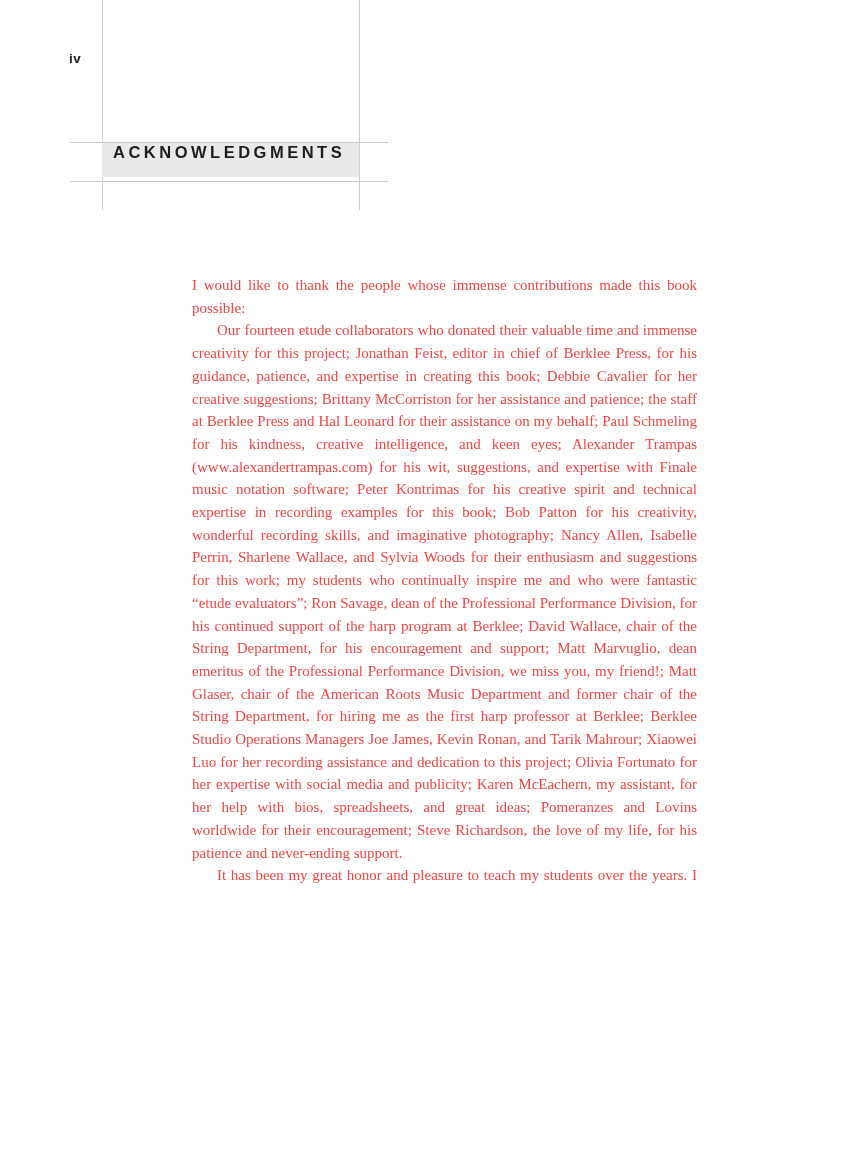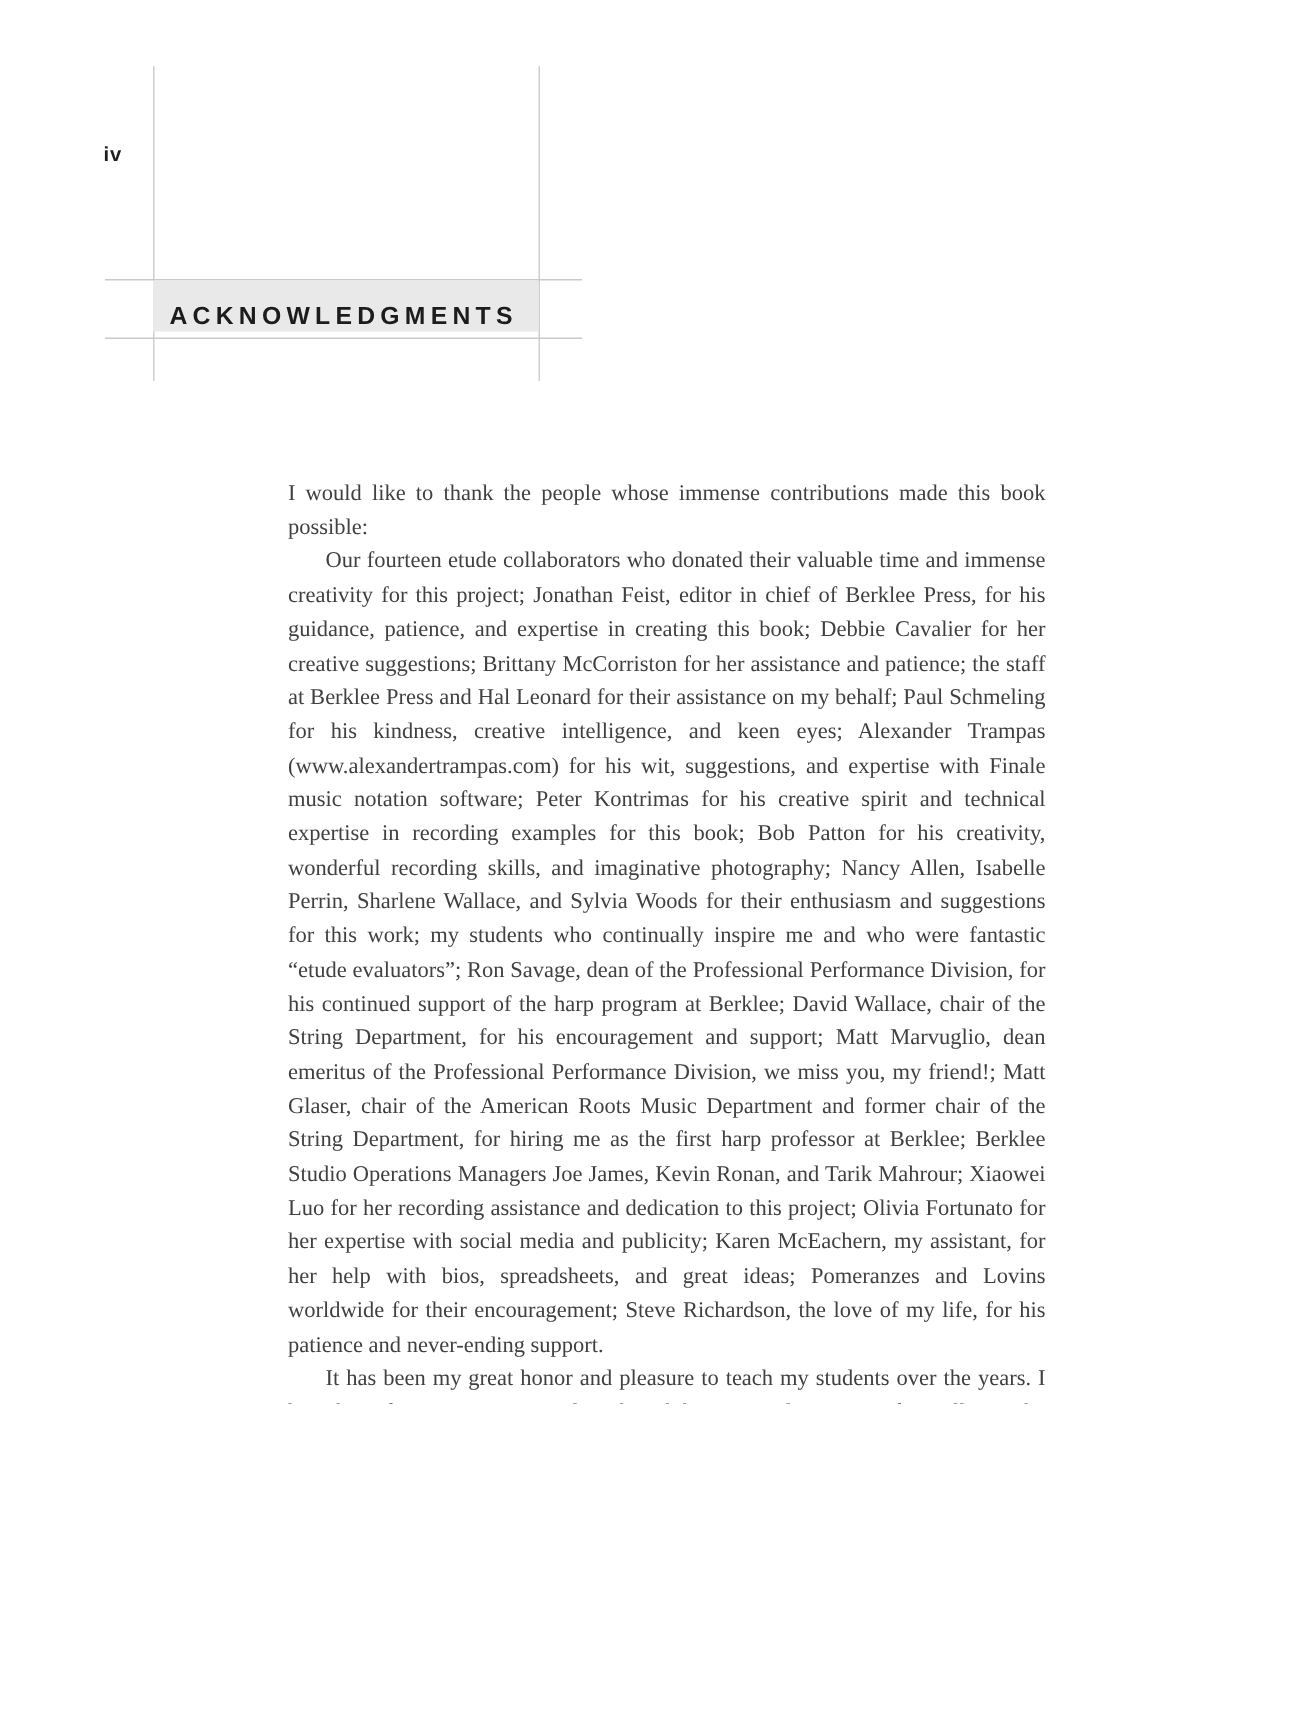--- a/index.html
+++ b/index.html
@@ -6,21 +6,20 @@
     margin: 0;
     padding: 0;
     background: #ffffff;
   }
   .page {
     position: relative;
     width: 864px;
     height: 892px;
     background: #ffffff;
     overflow: hidden;
-    margin-top: 44px;
   }
   
   .vline {
     position: absolute;
     top: 0;
     width: 1px;
     height: 210px;
     background: #cfcfcf;
   }
   .vline-left  { left: 102px; }
@@ -48,41 +47,41 @@
   }
   
   .header-box {
     position: absolute;
     left: 102px;
     top: 143px;
     width: 257px;
     height: 34px;
     background: #e9e9e9;
     display: flex;
-    align-items: flex-end;
+    align-items: flex-start;
   }
   .header-title {
     font-family: "Liberation Sans", sans-serif;
     font-weight: bold;
     font-size: 16.5px;
     letter-spacing: 3.5px;
     color: #1c1c1c;
     padding-left: 11px;
     white-space: nowrap;
   }
   
   .body-text {
     position: absolute;
     left: 192px;
     top: 274px;
     width: 505px;
     font-family: "Liberation Serif", serif;
     font-size: 15px;
     line-height: 22.7px;
-    color: #404040;
+    color: #ef4444;
     text-align: justify;
   }
   .body-text p {
     margin: 0;
     padding: 0;
   }
   .body-text p.indent {
     text-indent: 25px;
   }
 </style>

